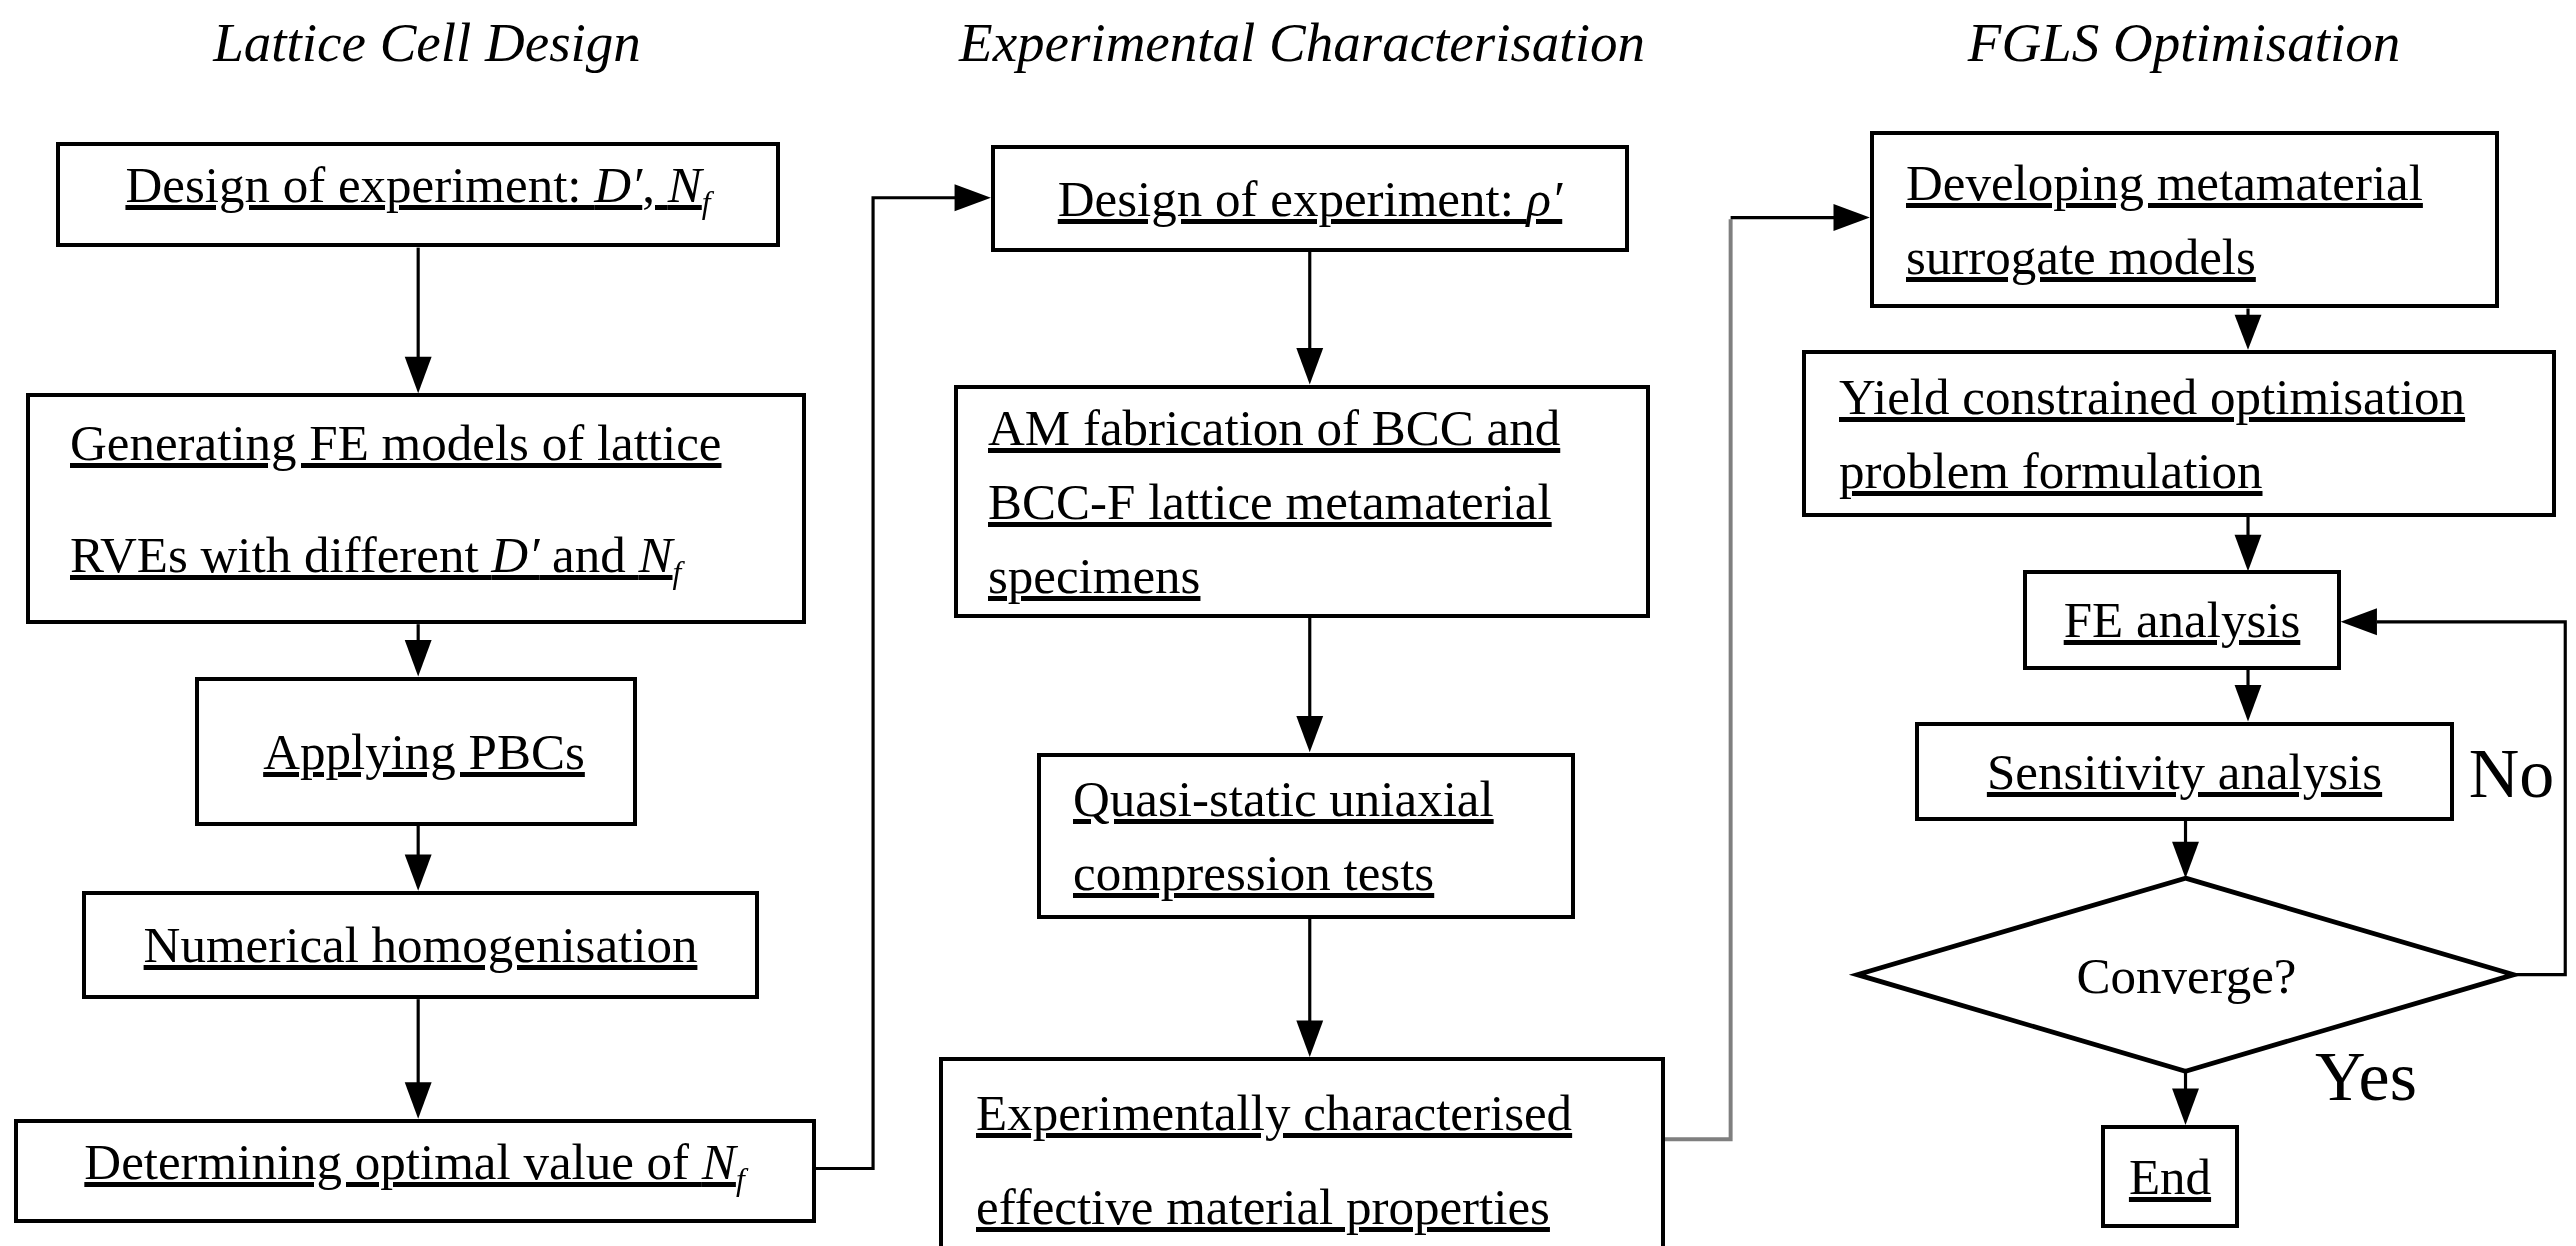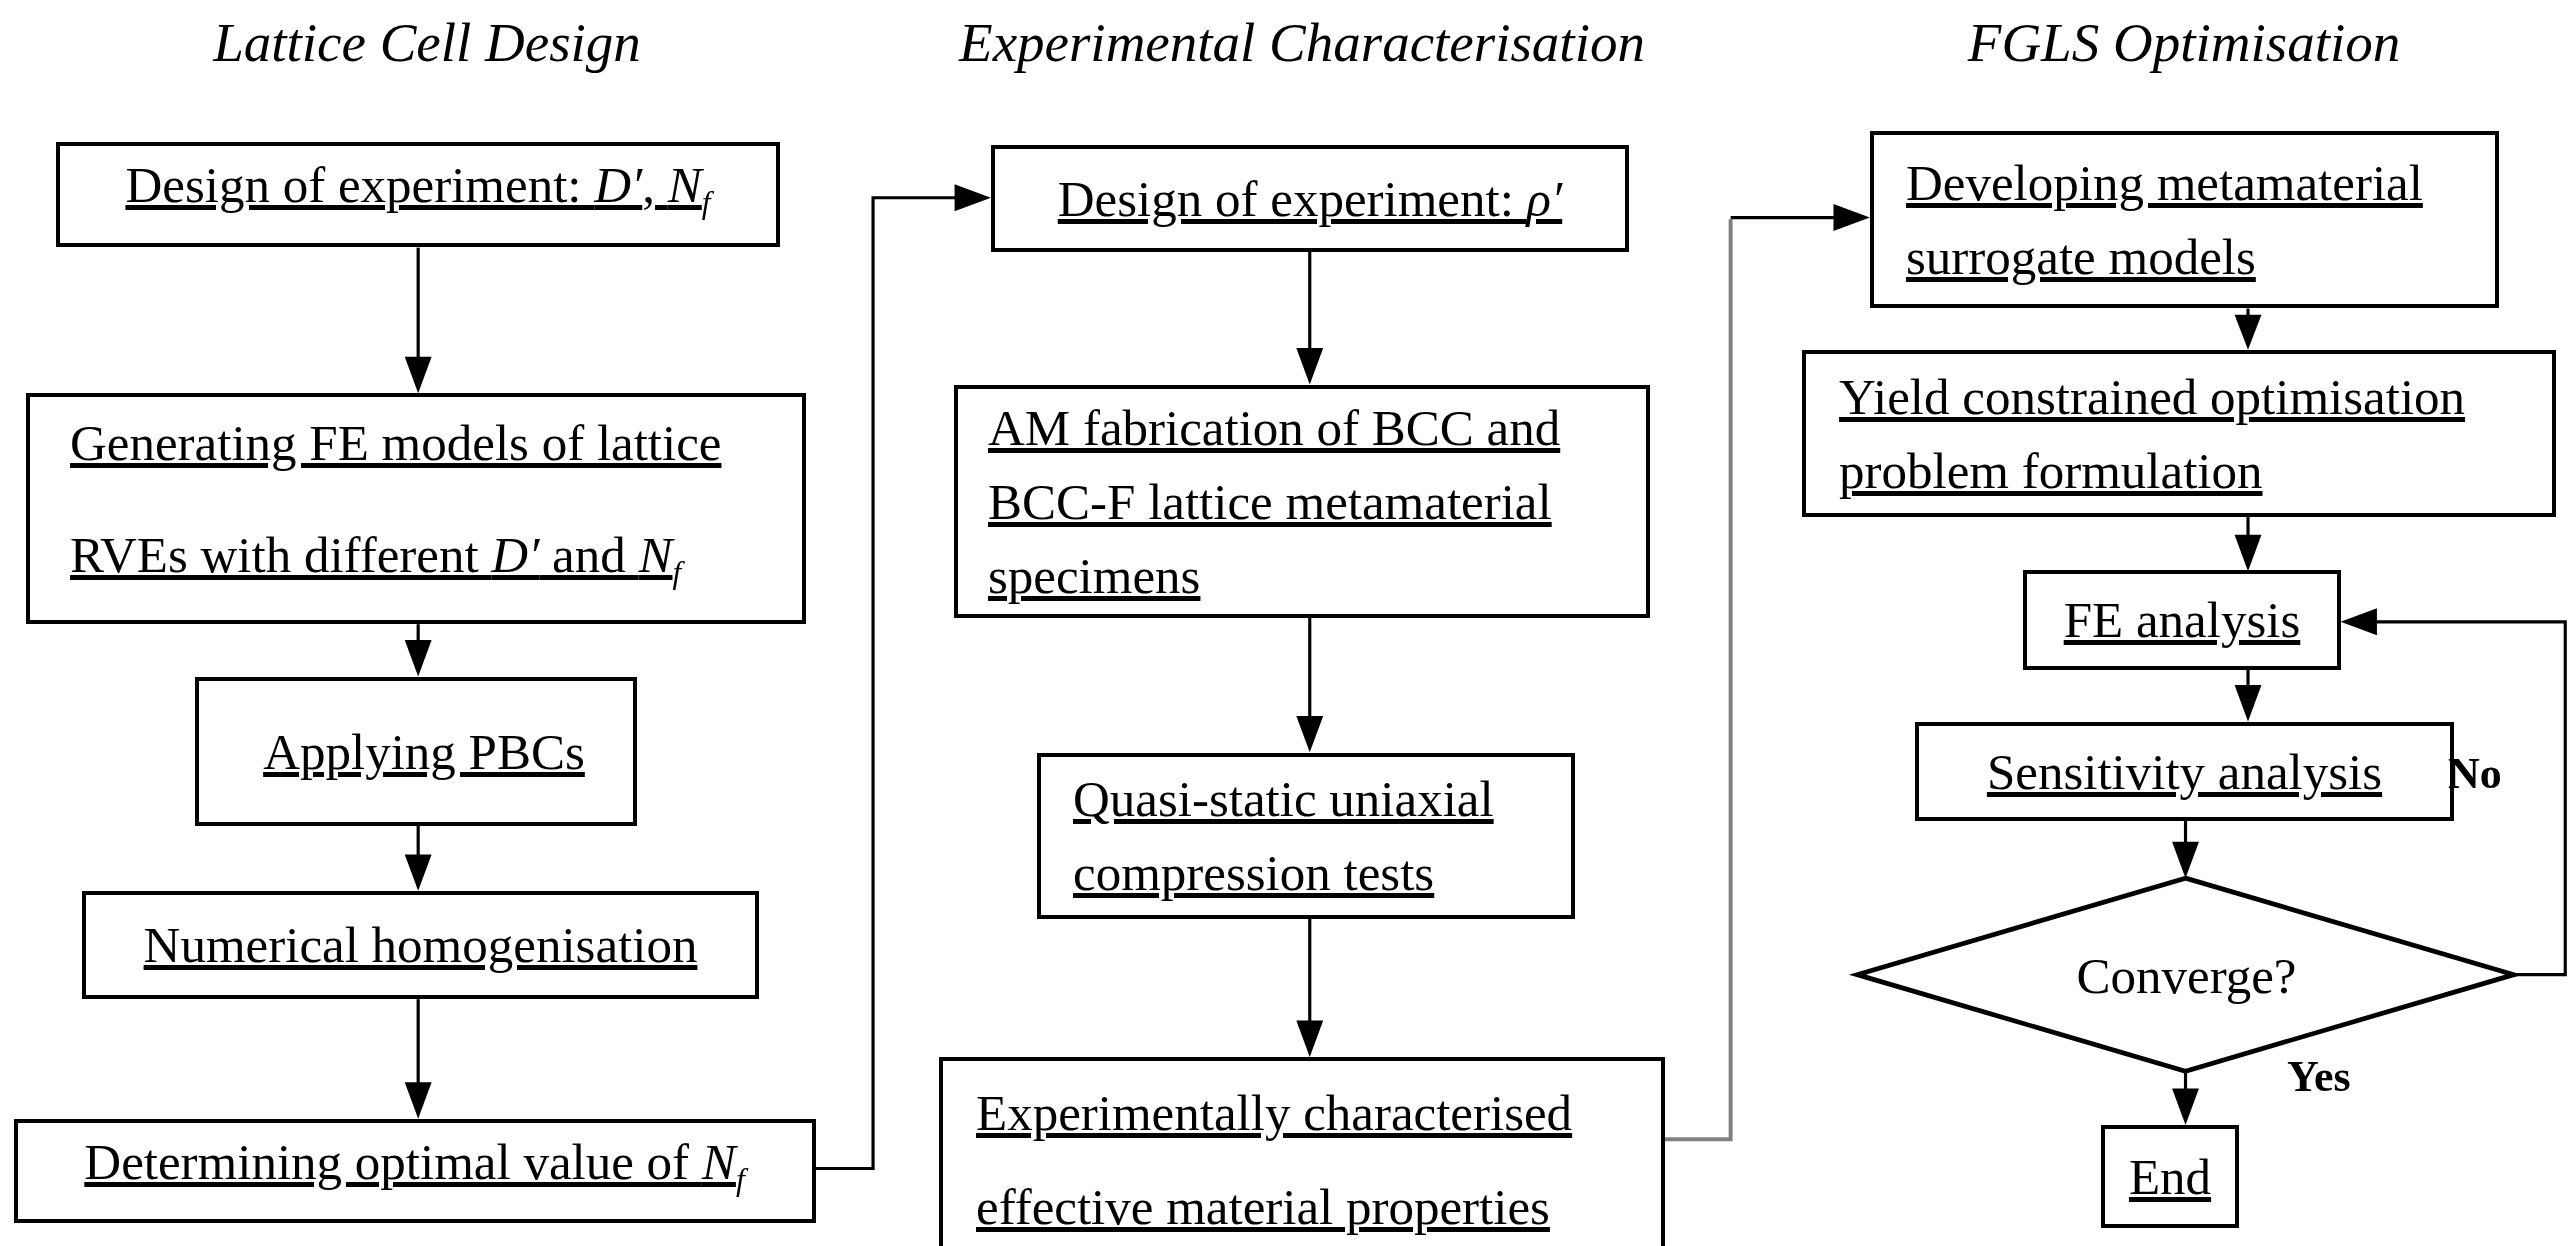--- a/index.html
+++ b/index.html
@@ -40,22 +40,22 @@
   .fbox.airy  .line { line-height:112px; }
   .math { font-style:italic; }
   sub.math { font-size:0.62em; font-style:italic; }
   .diamond-label {
     position:absolute;
     display:flex; align-items:center; justify-content:center;
     font-size:51px; text-align:center;
   }
   .edge-label {
     position:absolute;
-    font-size:44px; line-height:63px;
-    text-align:left; white-space:nowrap;font-weight:bold;
+    font-size:70px; line-height:63px;
+    text-align:center; white-space:nowrap;
   }
 </style>
 </head>
 <body>
 
 <div class="canvas">
 
   <svg class="connectors" viewBox="0 0 3255 1575">
 
     <line x1="528" y1="313" x2="528" y2="453" stroke-width="4" stroke="#000000"></line>

